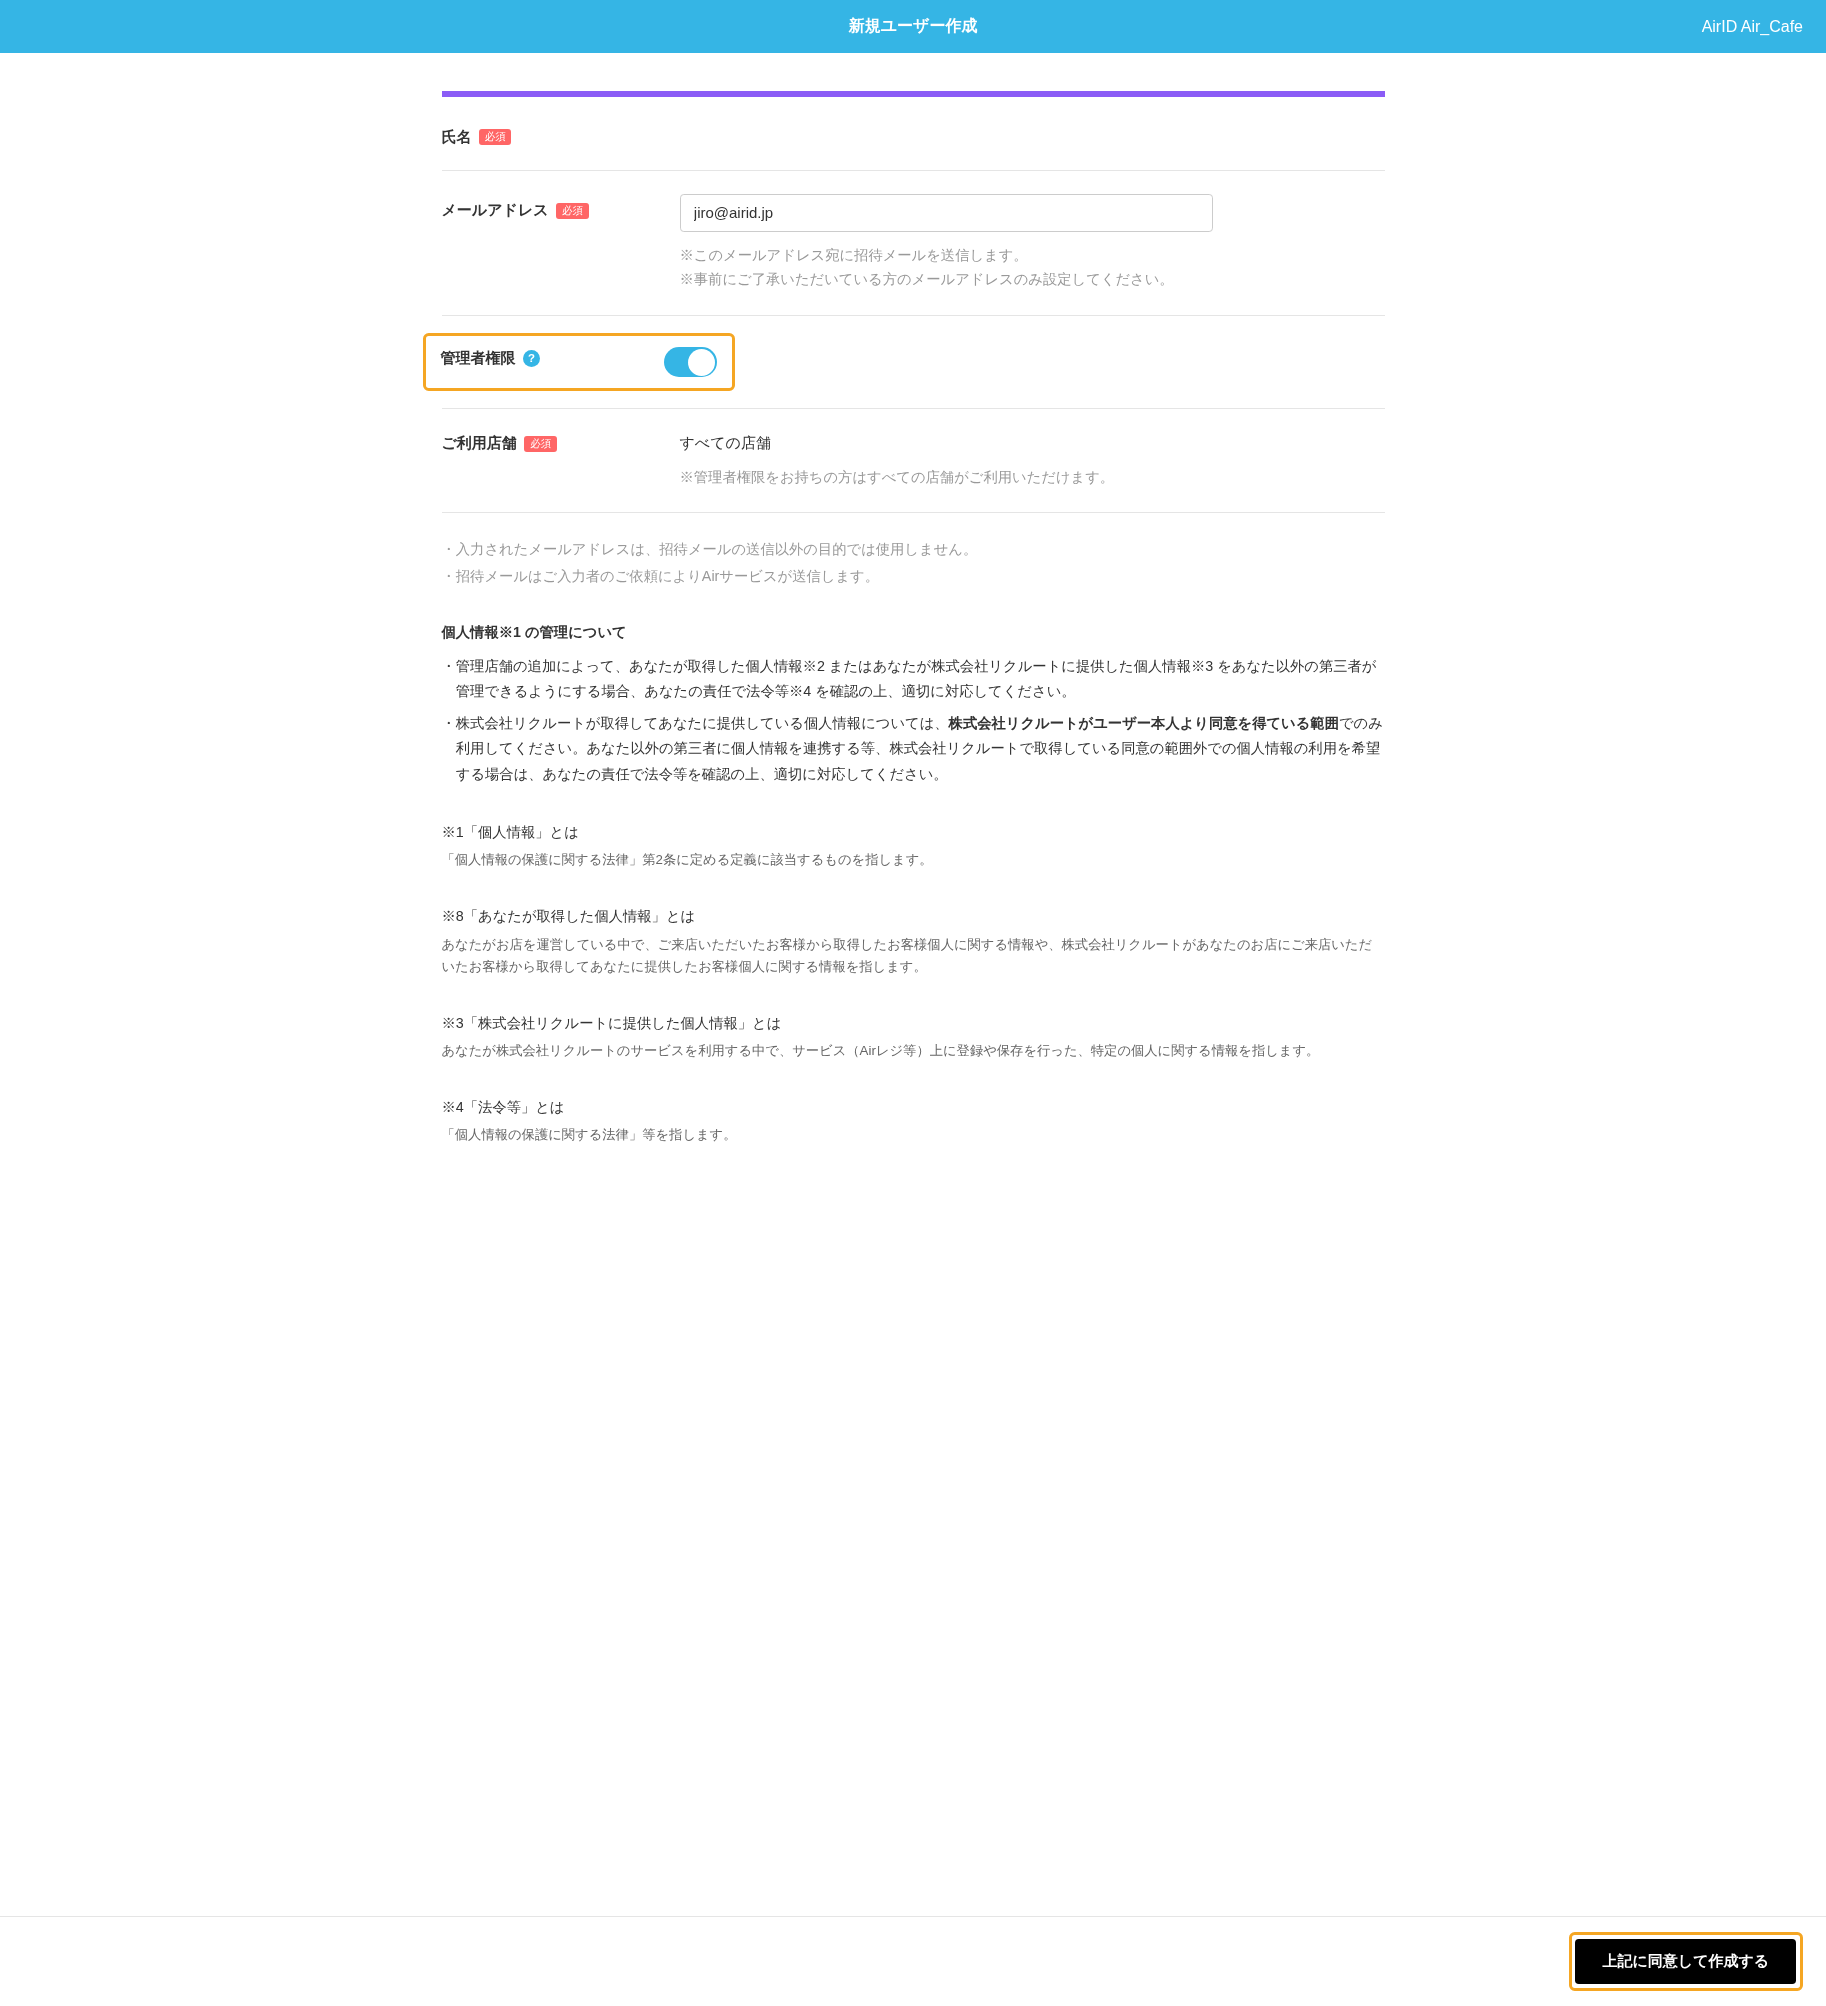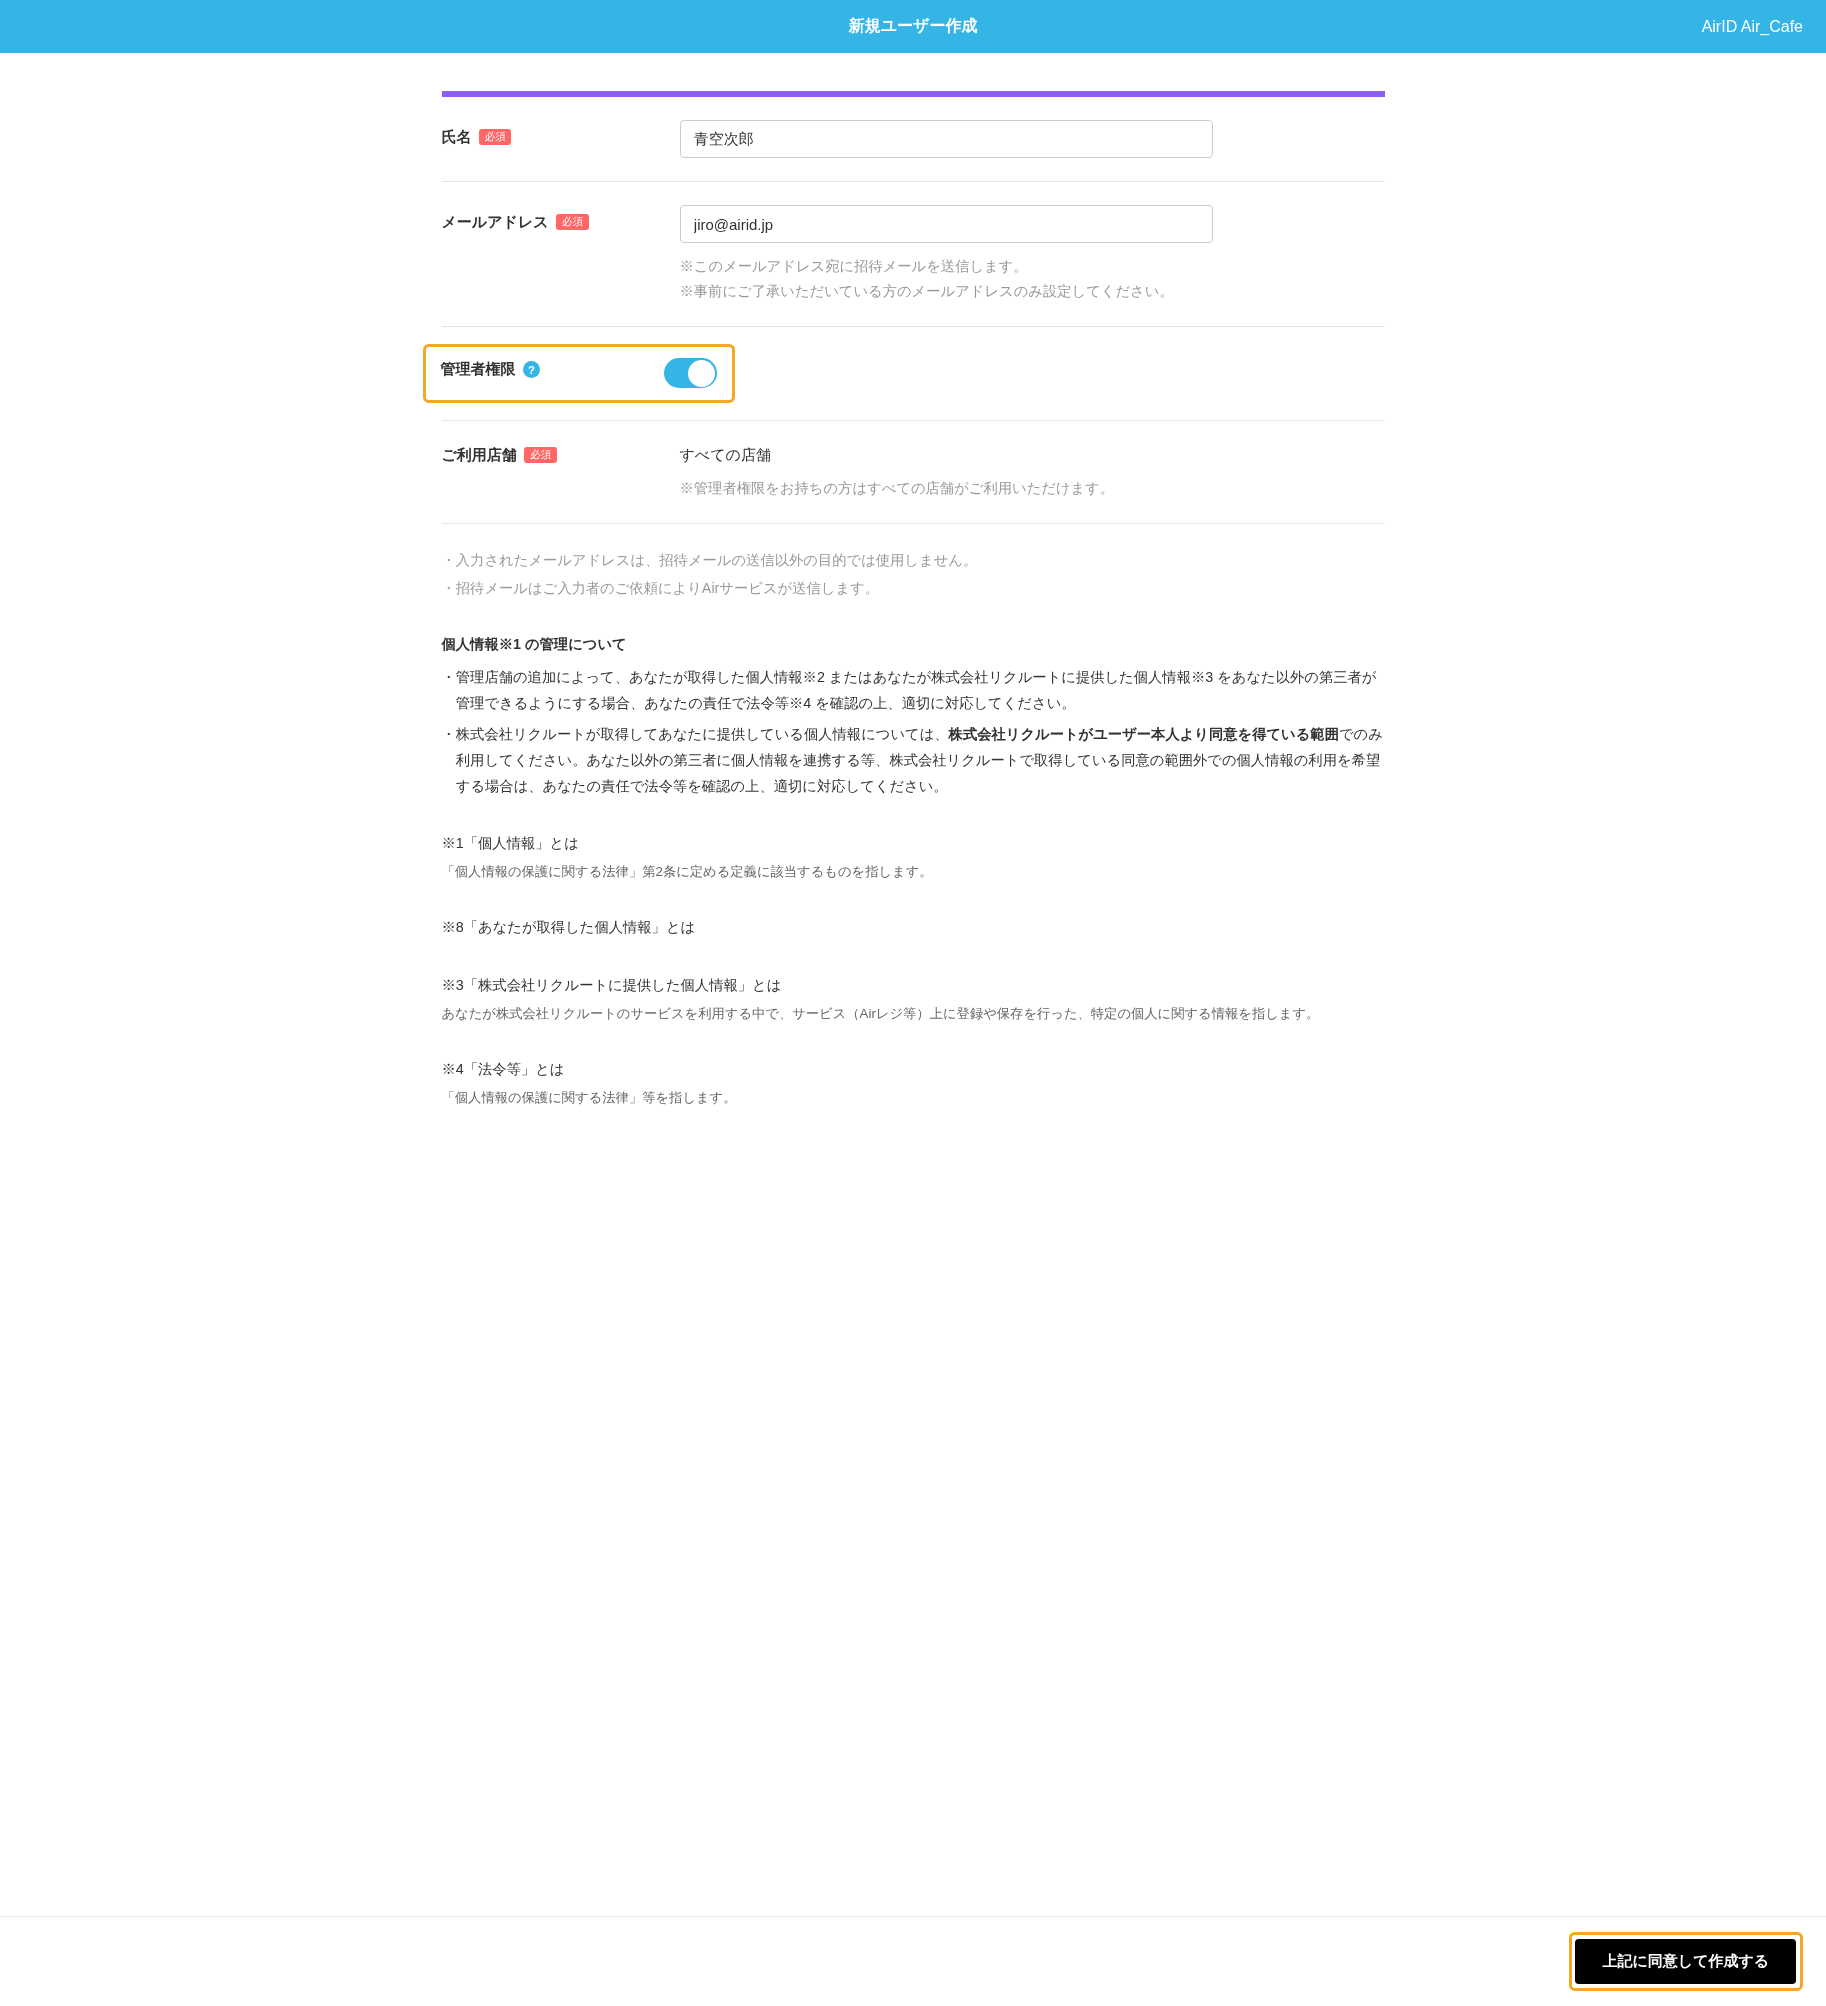--- a/index.html
+++ b/index.html
@@ -152,23 +152,20 @@
   <div class="header-right">AirID Air_Cafe</div>
 </div>
 
 <div class="container">
   <div class="form-section">
 
     <div class="form-row">
       <div class="form-label">
         <span>氏名</span>
         <span class="required-badge">必須</span>
-      </div>
-      <div class="form-control">
-        <input type="text" class="text-input" value="青空次郎" style="">
       </div>
     </div>
 
     <div class="form-row">
       <div class="form-label">
         <span>メールアドレス</span>
         <span class="required-badge">必須</span>
       </div>
       <div class="form-control">
         <input type="text" class="text-input" value="jiro@airid.jp" style="">
@@ -221,20 +218,21 @@
         </span>
       </li>
     </ul>
 
     <div class="def-block">
       <div class="def-title">※1「個人情報」とは</div>
       <div class="def-body">「個人情報の保護に関する法律」第2条に定める定義に該当するものを指します。</div>
     </div>
     <div class="def-block">
       <div class="def-title">※8「あなたが取得した個人情報」とは</div>
+      <div class="def-body">あなたがお店を運営している中で、ご来店いただいたお客様から取得したお客様個人に関する情報や、株式会社リクルートがあなたのお店にご来店いただいたお客様から取得してあなたに提供したお客様個人に関する情報を指します。</div>
     </div>
     <div class="def-block">
       <div class="def-title">※3「株式会社リクルートに提供した個人情報」とは</div>
       <div class="def-body">あなたが株式会社リクルートのサービスを利用する中で、サービス（Airレジ等）上に登録や保存を行った、特定の個人に関する情報を指します。</div>
     </div>
     <div class="def-block">
       <div class="def-title">※4「法令等」とは</div>
       <div class="def-body">「個人情報の保護に関する法律」等を指します。</div>
     </div>
   </div>

